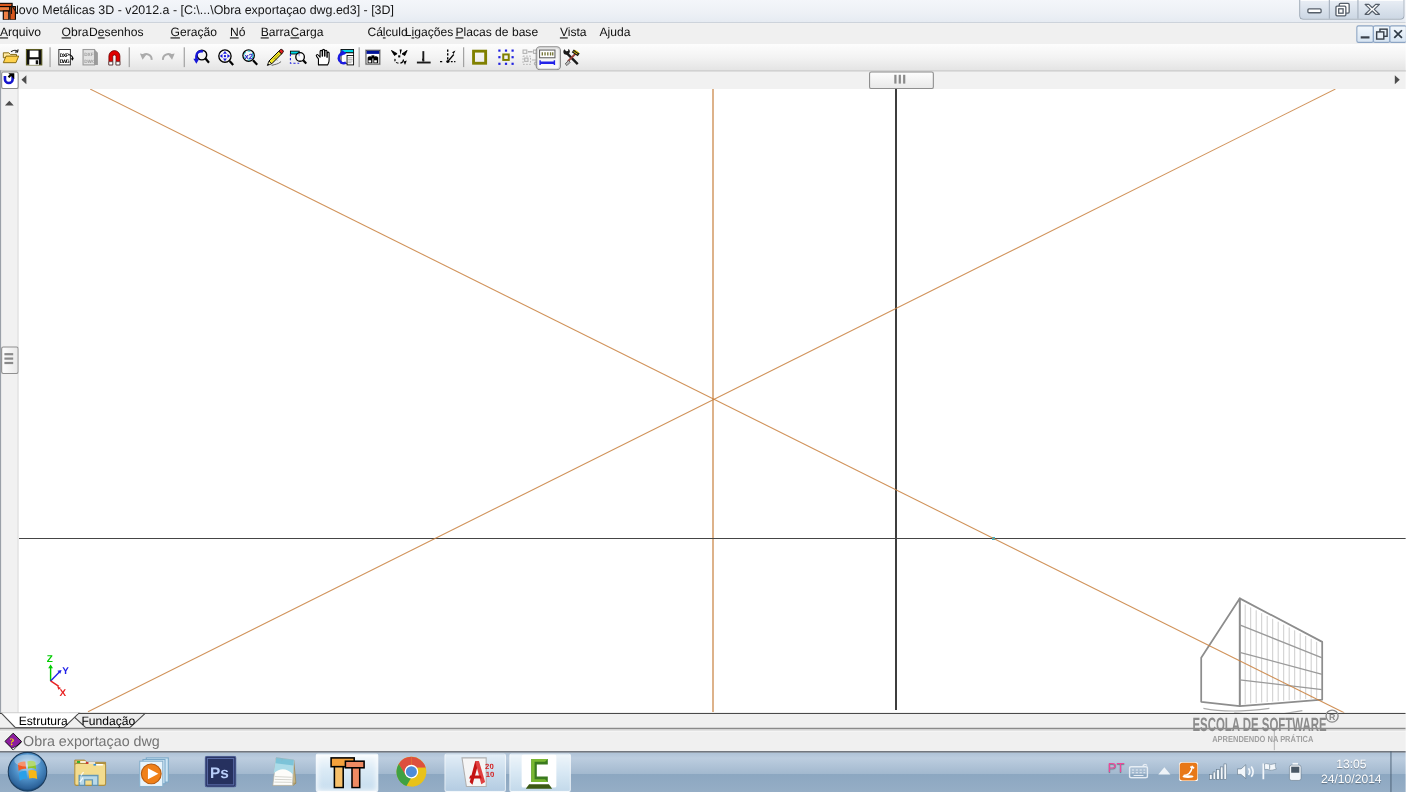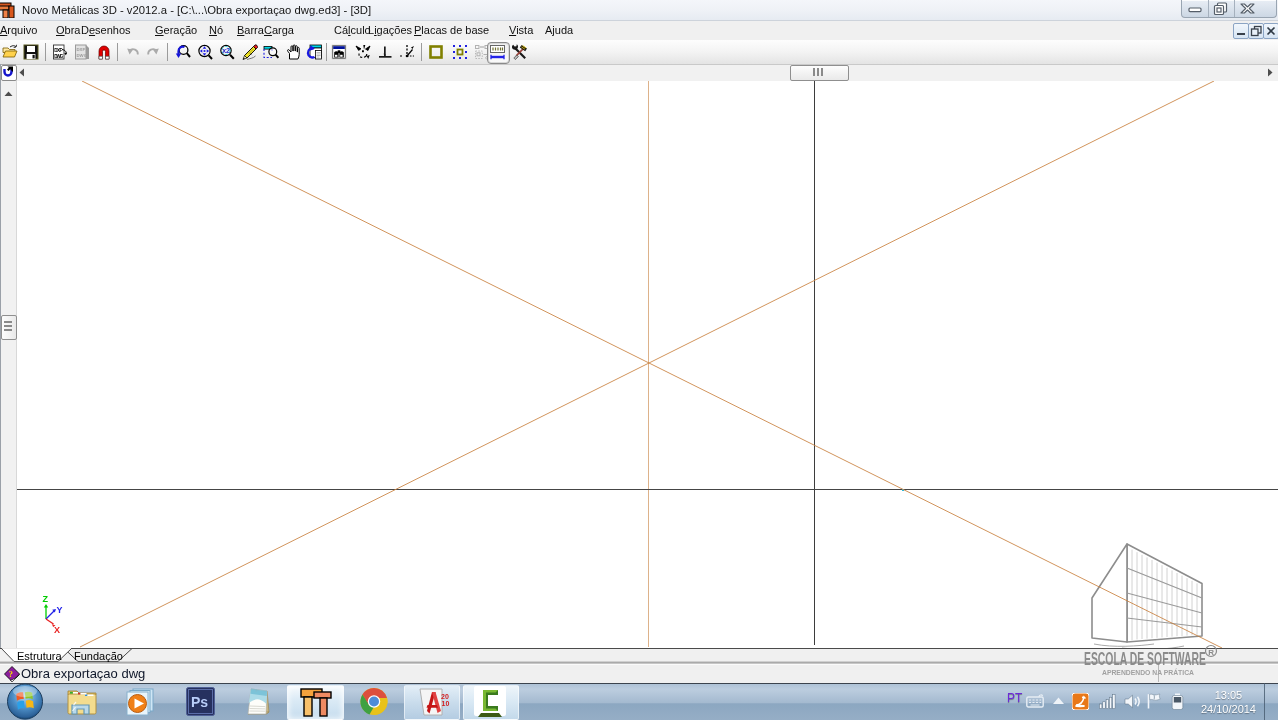--- a/index.html
+++ b/index.html
@@ -1,19 +1,19 @@
 <!DOCTYPE html>
 <html><head>
 <meta charset="utf-8">
 <style>
   html,body{margin:0;padding:0;}
   body{width:1278px;height:720px;overflow:hidden;font-family:"Liberation Sans",sans-serif;background:#fff;position:relative;}
   .abs{position:absolute;}
   #titlebar{left:0;top:0;width:1278px;height:20px;background:linear-gradient(180deg,#f4f6fa 0%,#eef1f6 55%,#e6ebf2 100%);border-bottom:1px solid #cdd3db;}
-  #title-text{left:22px;top:4px;font-size:11.3px;color:#141414;white-space:pre;}
+  #title-text{left:9px;top:4px;font-size:11.3px;color:#141414;white-space:pre;}
   #winbtns{left:1181px;top:0;width:94px;height:17px;background:linear-gradient(180deg,#e9eef5,#ccd7e4);border:1px solid #99a5b2;border-top:none;border-radius:0 0 4px 4px;box-shadow:inset 0 1px 0 rgba(255,255,255,.8);}
   #menubar{left:0;top:21px;width:1278px;height:19px;background:#f0f0f0;}
   .mi{position:absolute;top:24px;font-size:11px;color:#101010;}
   .mi u{text-decoration:underline;}
   #toolbar{left:0;top:40px;width:1278px;height:24px;background:linear-gradient(180deg,#fdfdfd 0%,#f3f3f3 50%,#e4e4e4 100%);border-bottom:1px solid #a8a8a8;}
   .tsep{position:absolute;top:43px;width:1px;height:18px;background:#9b9b9b;}
   .ticon{position:absolute;top:44px;width:16px;height:16px;}
   #hscroll{left:16px;top:64px;width:1262px;height:16px;background:#f1f1f1;border-top:1px solid #c9c9c9;}
   #vscroll{left:0;top:80px;width:16px;height:568px;background:#f1f1f1;border-right:1px solid #d8d8d8;}
   #corner{left:1px;top:65px;width:14px;height:14px;background:#fff;border:1px solid #8a8a8a;border-radius:2px;}
@@ -343,21 +343,21 @@
  <text x="17" y="11.5" font-size="11" fill="#000" font-family="Liberation Sans">Estrutura</text>
  <text x="74" y="11.5" font-size="11" fill="#000" font-family="Liberation Sans">Fundação</text>
 </svg>
 <div class="abs" id="statusbar"></div>
 <div class="abs" style="left:1158px;top:664px;width:1px;height:18px;background:#b8b8b8"></div>
 <svg class="abs" style="left:4px;top:666px" width="16" height="16" viewBox="0 0 16 16">
  <path d="M8 0.5 L15.5 8 L8 15.5 L0.5 8 Z" fill="#8c1d9e" stroke="#000" stroke-width=".8"></path>
  <path d="M12.5 11.5 L15.5 8.5 L8 15.9 l-1.5-1.4 Z" fill="#fff" stroke="#000" stroke-width=".6"></path>
  <text x="4.6" y="11" font-size="9" font-weight="bold" fill="#f4d800" font-family="Liberation Serif">?</text>
 </svg>
-<div class="abs" style="left:21px;top:666px;font-size:13px;color:#0f172a">Obra exportaçao dwg</div>
+<div class="abs" style="left:21px;top:666px;font-size:13px;color:#737373">Obra exportaçao dwg</div>
 <div class="abs" id="taskbar"></div>
 
 <svg class="abs" style="left:6px;top:683px" width="38" height="37" viewBox="0 0 38 37">
  <defs>
   <radialGradient id="orb" cx="50%" cy="35%" r="75%">
    <stop offset="0%" stop-color="#b6d9f2"></stop>
         <stop offset="45%" stop-color="#4e90c8"></stop>
         <stop offset="80%" stop-color="#2a5f96"></stop>
         <stop offset="100%" stop-color="#11324f"></stop>
   </radialGradient>
@@ -437,21 +437,21 @@
 </svg>
 
 <div class="tbtn" style="left:463px;width:54px;background:linear-gradient(180deg,#eef5fa 0%,#d8e8f4 50%,#c3d9ea 100%)"></div>
 <svg class="abs" style="left:474px;top:686px" width="32" height="32" viewBox="0 0 32 32">
  <rect x="0" y="0" width="32" height="30" rx="2" fill="#fff"></rect>
  <path d="M9 4 H24 V9 H14 V20 H24 V25 H9 Z" fill="#3a7a1e"></path>
  <path d="M9 4 H24 L21.5 6.5 H12 V22.5 H21.5 L24 25 H9 Z" fill="#79b832"></path>
  <path d="M7 27 h18 l3 4 H4 Z" fill="#3c5a14"></path>
 </svg>
 
-<div class="abs" style="left:1007px;top:691px;font-size:12px;color:#6d28d9;text-shadow:0 1px 1px rgba(0,0,0,.4)">PT</div>
+<div class="abs" style="left:1007px;top:691px;font-size:12px;color:#ec4899;text-shadow:0 1px 1px rgba(0,0,0,.4)">PT</div>
 <svg class="abs trayico" style="left:1026px;top:694px" width="18" height="14" viewBox="0 0 18 14">
  <rect x="0.8" y="3" width="16.4" height="10" rx="1.5" fill="none" stroke="#e6edf4" stroke-width="1.4"></rect>
  <path d="M3 6 h2 M6.5 6 h2 M10 6 h2 M13.5 6 h1.6 M3 8.5 h2 M6.5 8.5 h2 M10 8.5 h2 M13.5 8.5 h1.6 M4.5 11 h9" stroke="#e6edf4" stroke-width="1.1"></path>
  <path d="M13 3 C13 0.5 16 0.5 16.6 2" fill="none" stroke="#e6edf4" stroke-width="1.2"></path>
 </svg>
 <svg class="abs trayico" style="left:1052px;top:697px" width="13" height="8" viewBox="0 0 13 8">
     <path d="M6.5 0.5 L12 7 H1 Z" fill="#eef3f8"></path>
   </svg>
 <svg class="abs trayico" style="left:1072px;top:693px" width="17" height="17" viewBox="0 0 17 17">
  <rect x="0" y="0" width="17" height="17" rx="3" fill="#e87818" stroke="#fff" stroke-width="1"></rect>

